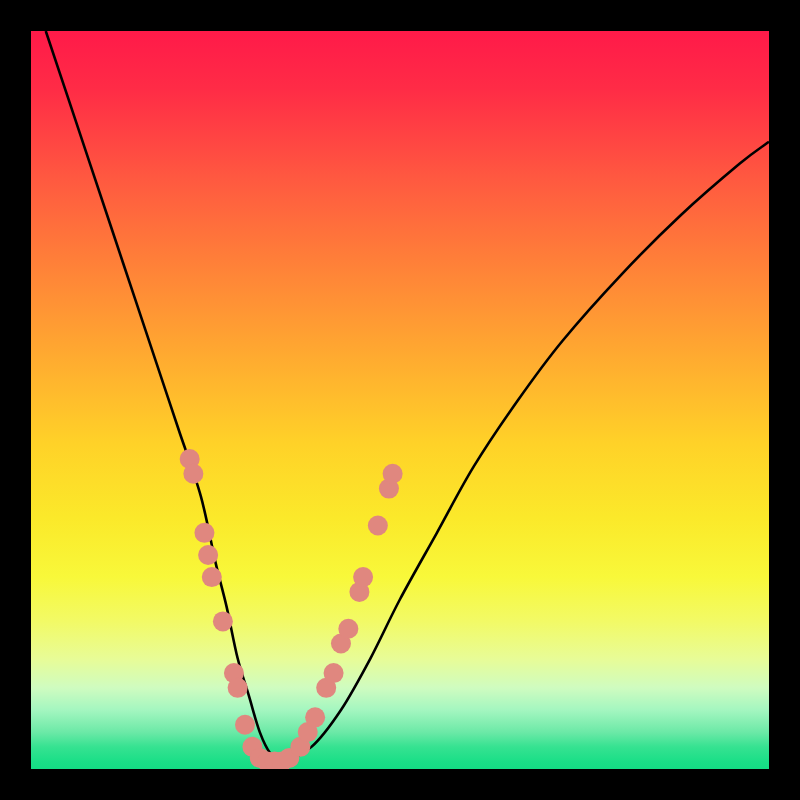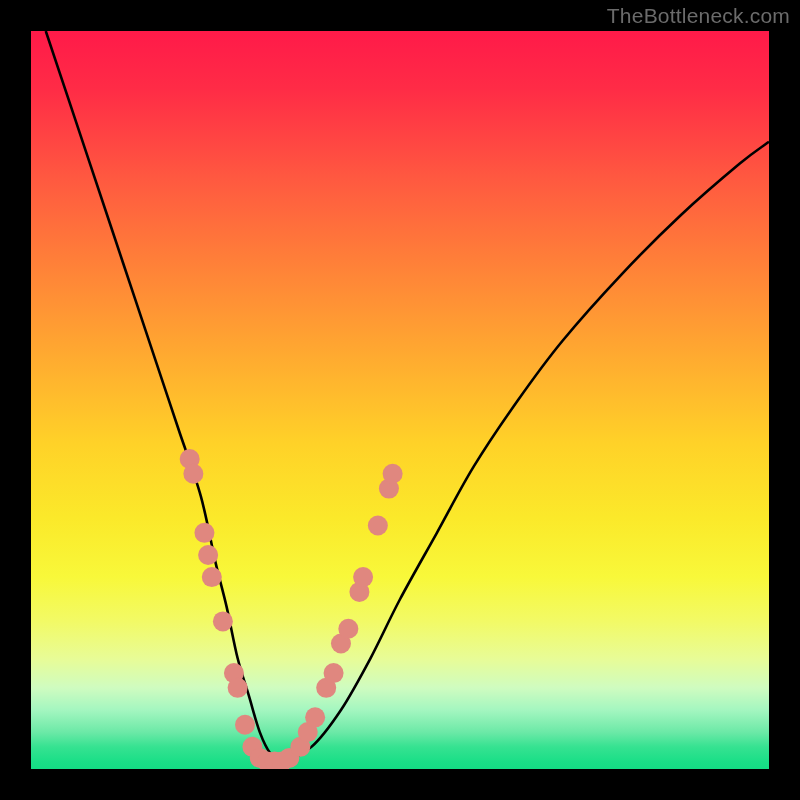--- a/index.html
+++ b/index.html
@@ -95,14 +95,13 @@
           <circle cx="309.96" cy="612.54" r="10" fill="#e0877f"></circle>
           <circle cx="317.34" cy="597.78" r="10" fill="#e0877f"></circle>
           <circle cx="328.41" cy="560.88" r="10" fill="#e0877f"></circle>
           <circle cx="332.10" cy="546.12" r="10" fill="#e0877f"></circle>
           <circle cx="346.86" cy="494.46" r="10" fill="#e0877f"></circle>
           <circle cx="357.93" cy="457.56" r="10" fill="#e0877f"></circle>
           <circle cx="361.62" cy="442.80" r="10" fill="#e0877f"></circle>
         </g>
     </svg>
   </div>
-  <div class="watermark">TheBottleneck.com</div>
 </div>
 
 </body></html>

